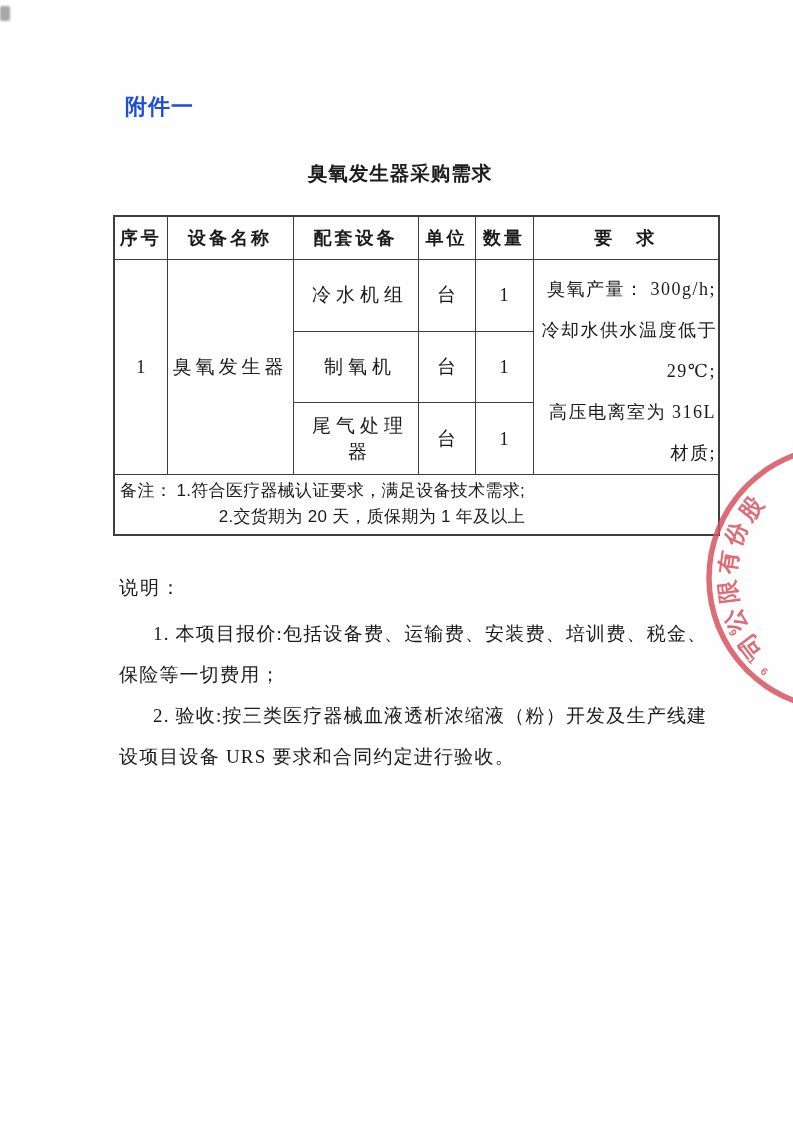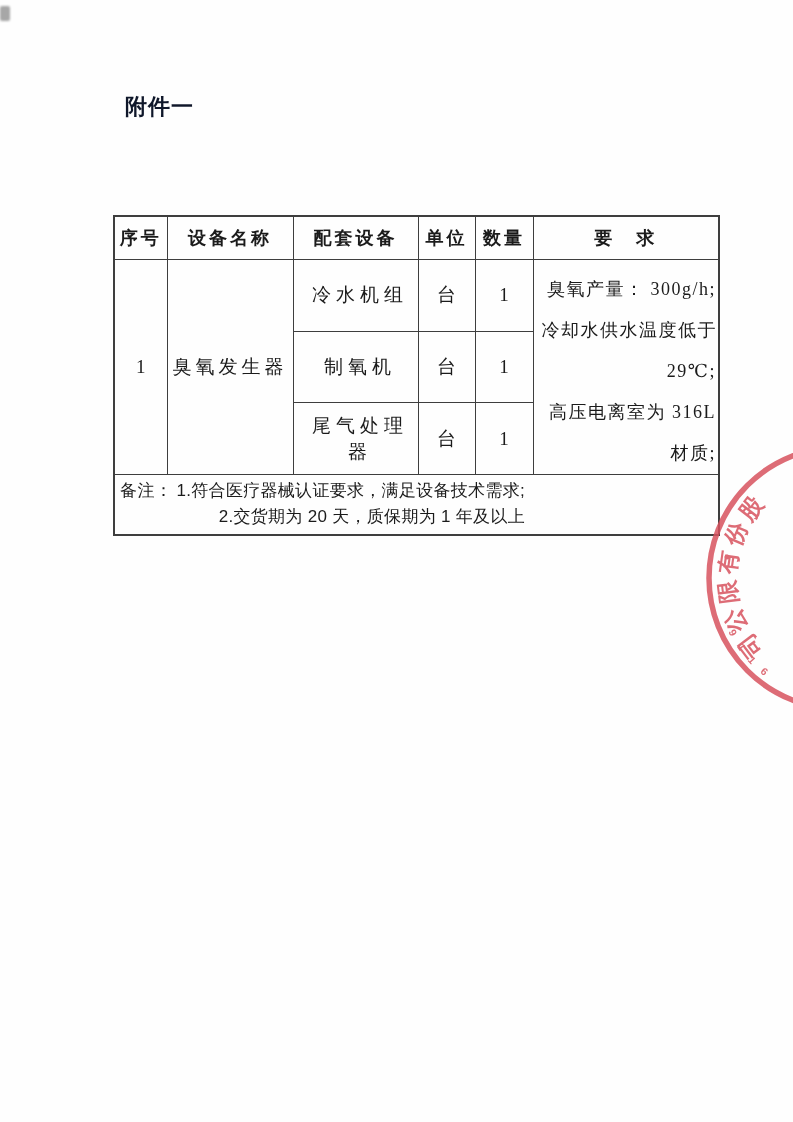--- a/index.html
+++ b/index.html
@@ -11,21 +11,21 @@
     font-family:"Liberation Serif","DejaVu Serif",serif;
     color:#1b1b1b;
   }
   .scan-smudge{
     position:absolute;left:0;top:6px;width:10px;height:15px;
     background:#8a8a8a;border-radius:2px;filter:blur(1px);opacity:.75;
   }
   .attachment{
     position:absolute;left:125px;top:92px;
     font-family:"Liberation Sans","DejaVu Sans",sans-serif;
-    font-weight:700;font-size:22px;letter-spacing:1px;color:#0f172a;
+    font-weight:700;font-size:22px;letter-spacing:1px;color:#1d4ed8;
   }
   .title-block{position:absolute;left:90px;top:143px;width:620px;text-align:center;}
   .doc-title{font-size:19.5px;font-weight:700;letter-spacing:.5px;}
   .doc-subtitle{margin-top:17px;font-size:19.5px;font-weight:700;letter-spacing:1px;}
 
   table.req-table{
     position:absolute;left:113px;top:215px;width:605px;
     border-collapse:collapse;table-layout:fixed;
     border:2.5px solid #3e3e3e;
   }
@@ -72,20 +72,21 @@
 </head>
 <body>
 
 <div class="page">
 
   <div class="scan-smudge"></div>
 
   <div class="attachment">附件一</div>
 
   <div class="title-block">
+    <div class="doc-subtitle">臭氧发生器采购需求</div>
   </div>
 
   <table class="req-table">
     <colgroup>
       <col style="width:53px">
         <col style="width:126px">
         <col style="width:125px">
       <col style="width:57px">
         <col style="width:58px">
         <col style="width:186px">
@@ -132,20 +133,28 @@
             <div class="notes-lines">
               <div class="n-line">1.符合医疗器械认证要求，满足设备技术需求;</div>
               <div class="n-line">2.交货期为 20 天，质保期为 1 年及以上</div>
             </div>
           </div>
         </td>
       </tr>
     </tbody>
   </table>
 
+  <div class="explain">
+    <div class="ex-head">说明：</div>
+    <div class="ex-gap"></div>
+    <div class="ex-line indent">1. 本项目报价:包括设备费、运输费、安装费、培训费、税金、</div>
+    <div class="ex-line">保险等一切费用；</div>
+    <div class="ex-line indent">2. 验收:按三类医疗器械血液透析浓缩液（粉）开发及生产线建</div>
+    <div class="ex-line">设项目设备 URS 要求和合同约定进行验收。</div>
+  </div>
 
   <svg class="stamp" width="793" height="1122" viewBox="0 0 793 1122" aria-hidden="true">
     <g opacity="0.85">
       <circle cx="840" cy="578" r="131" fill="none" stroke="#d8535f" stroke-width="5.5"></circle>
       <circle cx="727" cy="557" r="2.5" fill="#d8535f"></circle>
       <text class="stamp-char" fill="#d8535f" x="840" y="473" text-anchor="middle" transform="rotate(-52 840 578)">股</text>
       <text class="stamp-char" fill="#d8535f" x="840" y="473" text-anchor="middle" transform="rotate(-67 840 578)">份</text>
       <text class="stamp-char" fill="#d8535f" x="840" y="473" text-anchor="middle" transform="rotate(-82 840 578)">有</text>
       <text class="stamp-char" fill="#d8535f" x="840" y="473" text-anchor="middle" transform="rotate(-97 840 578)">限</text>
       <text class="stamp-char" fill="#d8535f" x="840" y="473" text-anchor="middle" transform="rotate(-112 840 578)">公</text>

